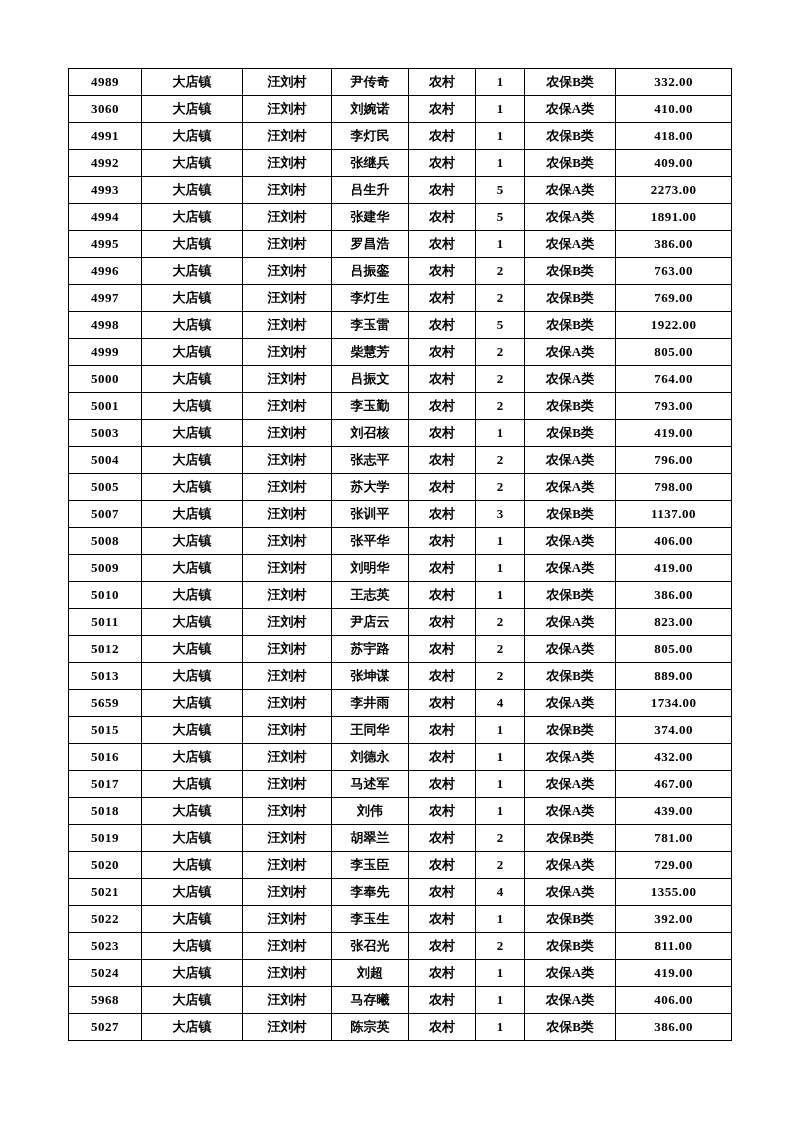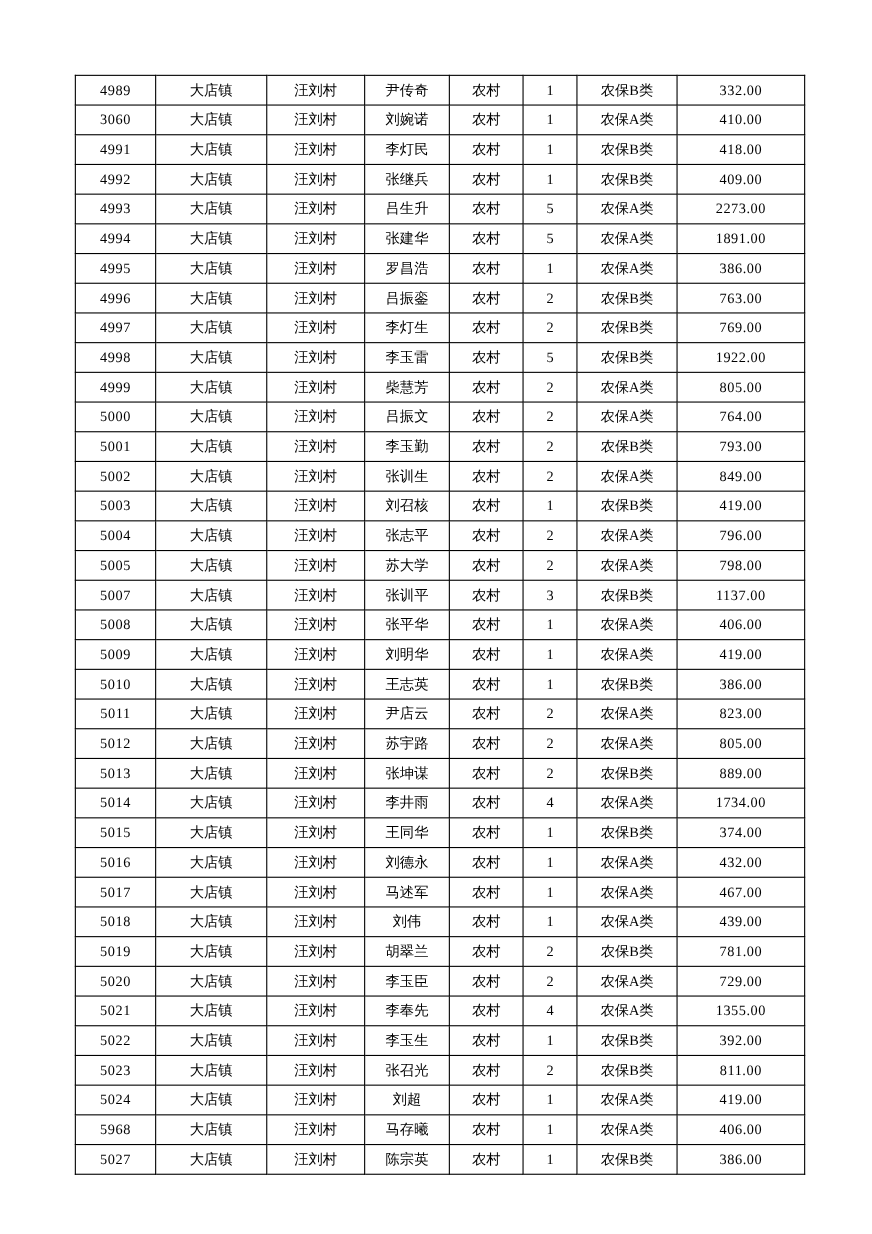--- a/index.html
+++ b/index.html
@@ -17,20 +17,21 @@
     position: relative;
     width: 793px;
     height: 1122px;
     box-sizing: border-box;
     padding: 68px 70px 0 68px;
   }
   table.data-table {
     border-collapse: collapse;
     width: 655px;
     table-layout: fixed;
+    font-weight: bold;
   }
   table.data-table td {
     border: 1px solid #000000;
     height: 26px;
     line-height: 26px;
     padding: 0;
     text-align: center;
     vertical-align: middle;
     font-size: 13px;
     overflow: hidden;
@@ -175,30 +176,20 @@
           <td class="c-id">5001</td>
           <td class="c-town">大店镇</td>
           <td class="c-village">汪刘村</td>
           <td class="c-name">李玉勤</td>
           <td class="c-type">农村</td>
           <td class="c-count">2</td>
           <td class="c-cat">农保B类</td>
           <td class="c-amount">793.00</td>
         </tr>
         <tr>
-          <td class="c-id">5002</td>
-          <td class="c-town">大店镇</td>
-          <td class="c-village">汪刘村</td>
-          <td class="c-name">张训生</td>
-          <td class="c-type">农村</td>
-          <td class="c-count">2</td>
-          <td class="c-cat">农保A类</td>
-          <td class="c-amount">849.00</td>
-        </tr>
-        <tr>
           <td class="c-id">5003</td>
           <td class="c-town">大店镇</td>
           <td class="c-village">汪刘村</td>
           <td class="c-name">刘召核</td>
           <td class="c-type">农村</td>
           <td class="c-count">1</td>
           <td class="c-cat">农保B类</td>
           <td class="c-amount">419.00</td>
         </tr>
         <tr>
@@ -285,21 +276,21 @@
           <td class="c-id">5013</td>
           <td class="c-town">大店镇</td>
           <td class="c-village">汪刘村</td>
           <td class="c-name">张坤谋</td>
           <td class="c-type">农村</td>
           <td class="c-count">2</td>
           <td class="c-cat">农保B类</td>
           <td class="c-amount">889.00</td>
         </tr>
         <tr>
-          <td class="c-id">5014</td>
+          <td class="c-id">5659</td>
           <td class="c-town">大店镇</td>
           <td class="c-village">汪刘村</td>
           <td class="c-name">李井雨</td>
           <td class="c-type">农村</td>
           <td class="c-count">4</td>
           <td class="c-cat">农保A类</td>
           <td class="c-amount">1734.00</td>
         </tr>
         <tr>
           <td class="c-id">5015</td>

